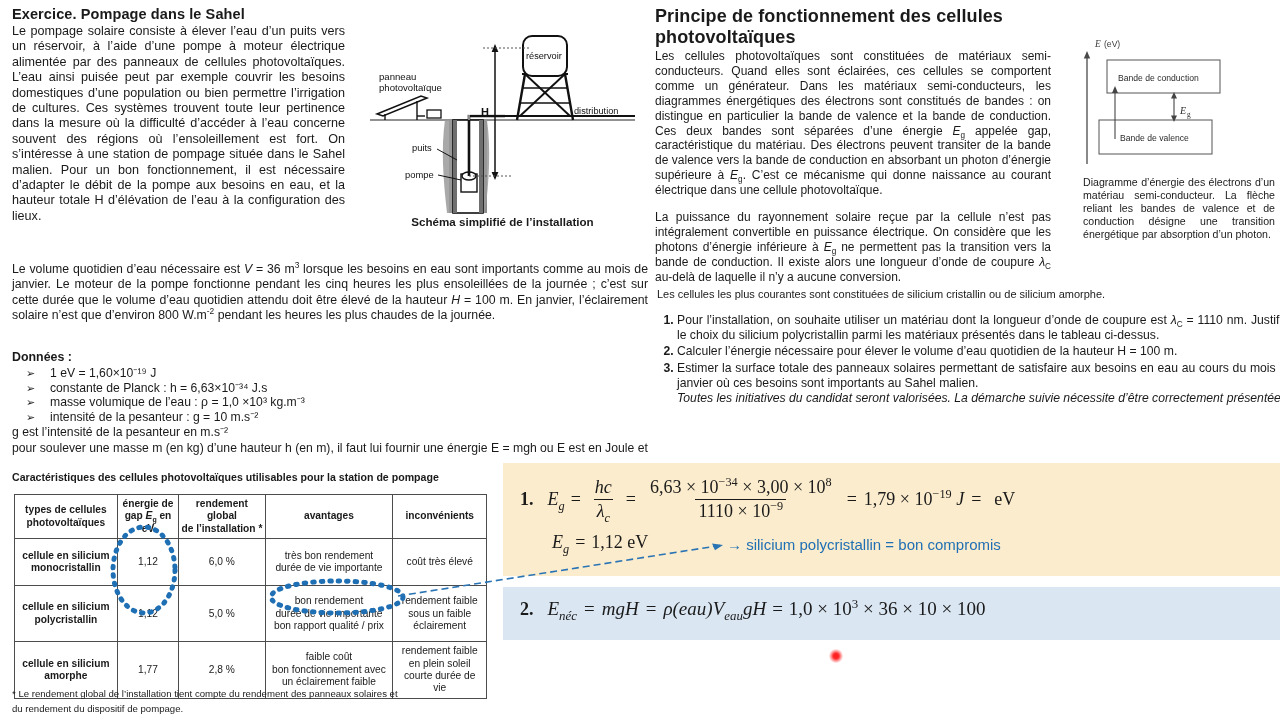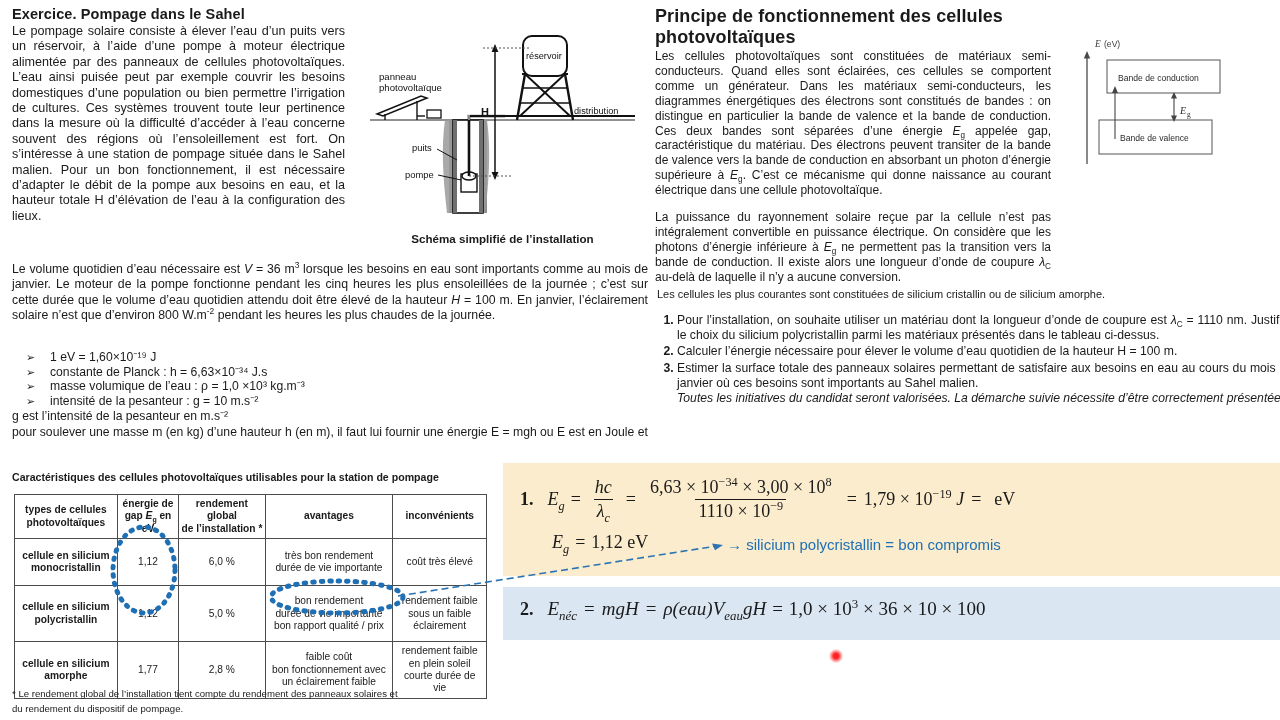--- a/index.html
+++ b/index.html
@@ -39,21 +39,21 @@
   table.cells{position:absolute;left:14px;top:494px;border-collapse:collapse;width:473px;
     font-size:10.2px;line-height:12.4px;}
   table.cells td,table.cells th{border:1px solid #4c4c4c;text-align:center;vertical-align:middle;padding:3px 2px;}
   table.cells th{font-weight:bold;}
   table.cells td.rowhead{font-weight:bold;}
   .c1{width:101px;}.c2{width:60px;}.c3{width:85px;}.c4{width:132px;}.c5{width:92px;}
   .foot-note{position:absolute;left:12px;top:686px;width:395px;font-size:9.6px;line-height:15px;}
 
   
   .schema{position:absolute;left:365px;top:8px;width:275px;height:228px;}
-  .schema-cap{position:absolute;left:365px;top:232px;width:275px;text-align:center;
+  .schema-cap{position:absolute;left:365px;top:215px;width:275px;text-align:center;
     font-size:11.6px;font-weight:bold;}
 
   
   .col-right{position:absolute;left:655px;top:6px;width:396px;}
   .col-right .h-title{font-size:18px;font-weight:bold;margin-bottom:1px;}
   .col-right p{margin:0;font-size:12px;line-height:14.9px;text-align:justify;}
   .gap-p{margin-top:12px !important;}
 
   
   .band{position:absolute;left:1075px;top:34px;width:200px;height:140px;}
@@ -95,20 +95,21 @@
 <div class="page">
 
   <div class="col-left">
     <div class="h-title">Exercice. Pompage dans le Sahel</div>
     <div class="body-just">Le pompage solaire consiste à élever l’eau d’un puits vers un réservoir, à l’aide d’une pompe à moteur électrique alimentée par des panneaux de cellules photovoltaïques. L’eau ainsi puisée peut par exemple couvrir les besoins domestiques d’une population ou bien permettre l’irrigation de cultures. Ces systèmes trouvent toute leur pertinence dans la mesure où la difficulté d’accéder à l’eau concerne souvent des régions où l’ensoleillement est fort. On s’intéresse à une station de pompage située dans le Sahel malien. Pour un bon fonctionnement, il est nécessaire d’adapter le débit de la pompe aux besoins en eau, et la hauteur totale H d’élévation de l’eau à la configuration des lieux.</div>
   </div>
 
   <div class="wide-para">Le volume quotidien d’eau nécessaire est <i class="v">V</i> = 36 m<sup class="s">3</sup> lorsque les besoins en eau sont importants comme au mois de janvier. Le moteur de la pompe fonctionne pendant les cinq heures les plus ensoleillées de la journée ; c’est sur cette durée que le volume d’eau quotidien attendu doit être élevé de la hauteur <i class="v">H</i> = 100 m. En janvier, l’éclairement solaire n’est que d’environ 800 W.m<sup class="s">-2</sup> pendant les heures les plus chaudes de la journée.</div>
 
   <div class="donnees">
+    <h4>Données :</h4>
     <ul>
       <li><span class="bullet">➢</span><span>1 eV = 1,60×10⁻¹⁹ J</span></li>
       <li><span class="bullet">➢</span><span>constante de Planck : h = 6,63×10⁻³⁴ J.s</span></li>
       <li><span class="bullet">➢</span><span>masse volumique de l’eau : ρ = 1,0 ×10³ kg.m⁻³</span></li>
       <li><span class="bullet">➢</span><span>intensité de la pesanteur : g = 10 m.s⁻²</span></li>
     </ul>
     <div class="tail">g est l’intensité de la pesanteur en m.s⁻²</div>
     <div class="tail">pour soulever une masse m (en kg) d’une hauteur h (en m), il faut lui fournir une énergie E = mgh ou E est en Joule et</div>
   </div>
 
@@ -217,20 +218,21 @@
     <text x="43" y="47" font-family="Liberation Sans, sans-serif" font-size="8.6" fill="#2b2b2b">Bande de conduction</text>
     <text x="45" y="107" font-family="Liberation Sans, sans-serif" font-size="8.6" fill="#2b2b2b">Bande de valence</text>
     <line x1="40" y1="105" x2="40" y2="58" stroke="#444" stroke-width="1.1"></line>
     <path d="M40 52 l-3 7 h6 z" fill="#444"></path>
     <line x1="99" y1="62" x2="99" y2="84" stroke="#444" stroke-width="1.1"></line>
     <path d="M99 58 l-3 6.5 h6 z" fill="#444"></path>
     <path d="M99 88 l-3 -6.5 h6 z" fill="#444"></path>
     <text x="105" y="80" font-family="Liberation Serif, serif" font-size="10" font-style="italic" fill="#2b2b2b">E</text>
     <text x="112" y="83" font-family="Liberation Serif, serif" font-size="7.4" fill="#2b2b2b">g</text>
   </svg>
+  <div class="band-cap">Diagramme d’énergie des électrons d’un matériau semi-conducteur. La flèche reliant les bandes de valence et de conduction désigne une transition énergétique par absorption d’un photon.</div>
 
   <div class="sent-common">Les cellules les plus courantes sont constituées de silicium cristallin ou de silicium amorphe.</div>
   <ol class="questions">
     <li>Pour l’installation, on souhaite utiliser un matériau dont la longueur d’onde de coupure est <i class="v">λ</i><sub class="s">C</sub> = 1110 nm. Justifier le choix du silicium polycristallin parmi les matériaux présentés dans le tableau ci-dessus.</li>
     <li>Calculer l’énergie nécessaire pour élever le volume d’eau quotidien de la hauteur H = 100 m.</li>
     <li>Estimer la surface totale des panneaux solaires permettant de satisfaire aux besoins en eau au cours du mois de janvier où ces besoins sont importants au Sahel malien.<br><span class="ital">Toutes les initiatives du candidat seront valorisées. La démarche suivie nécessite d’être correctement présentée.</span></li>
   </ol>
 
   <div class="ans1"></div>
 

